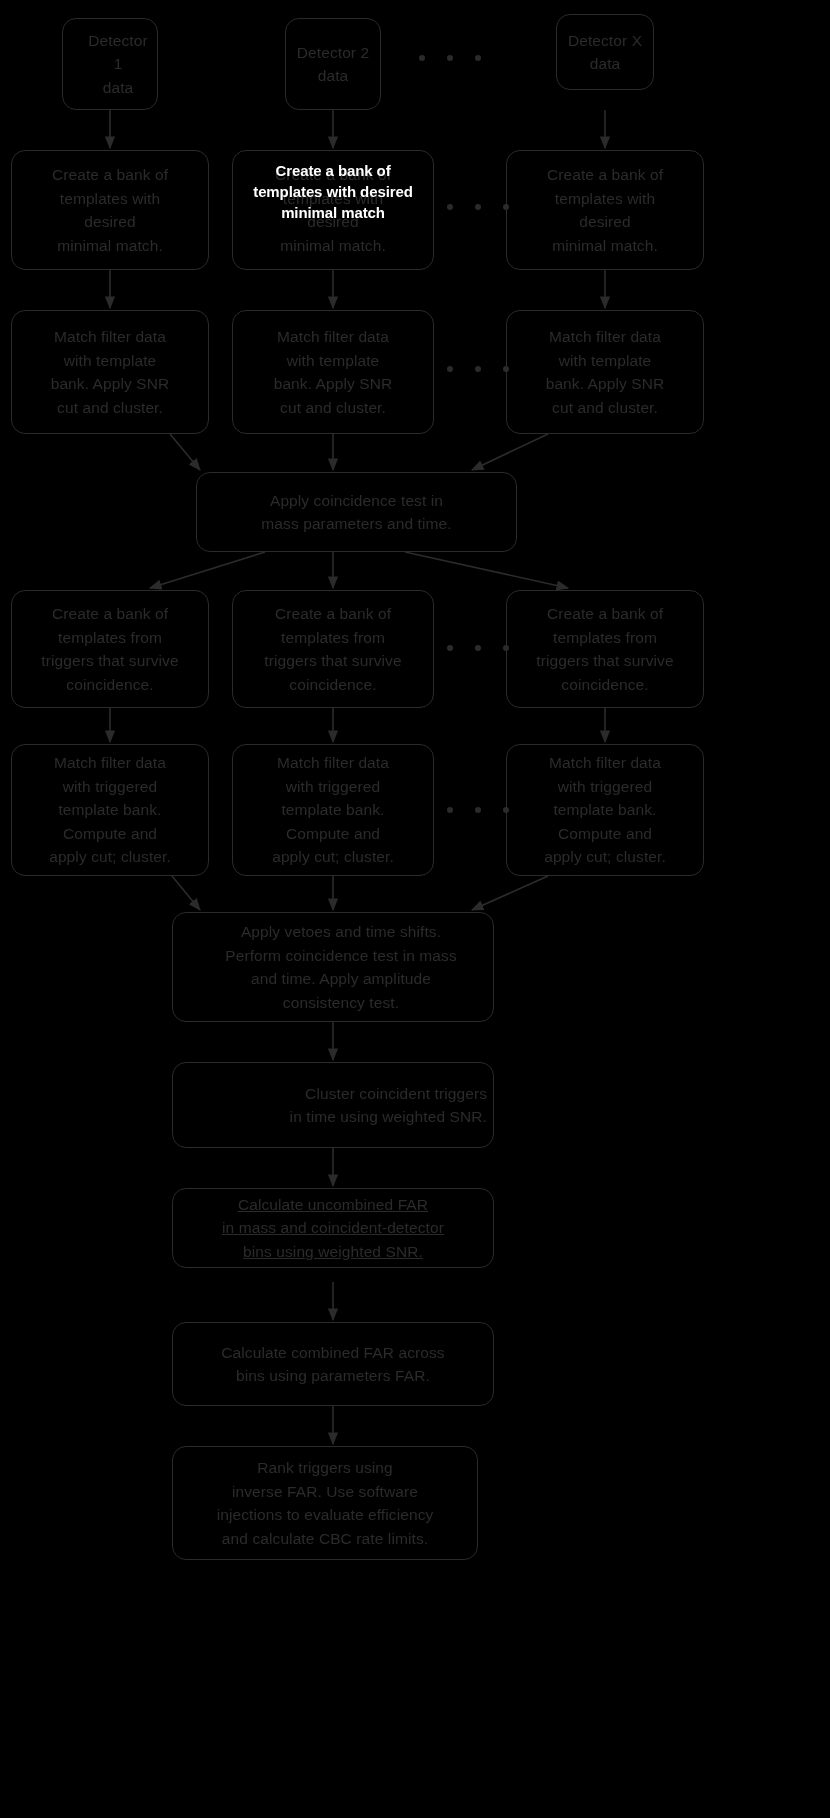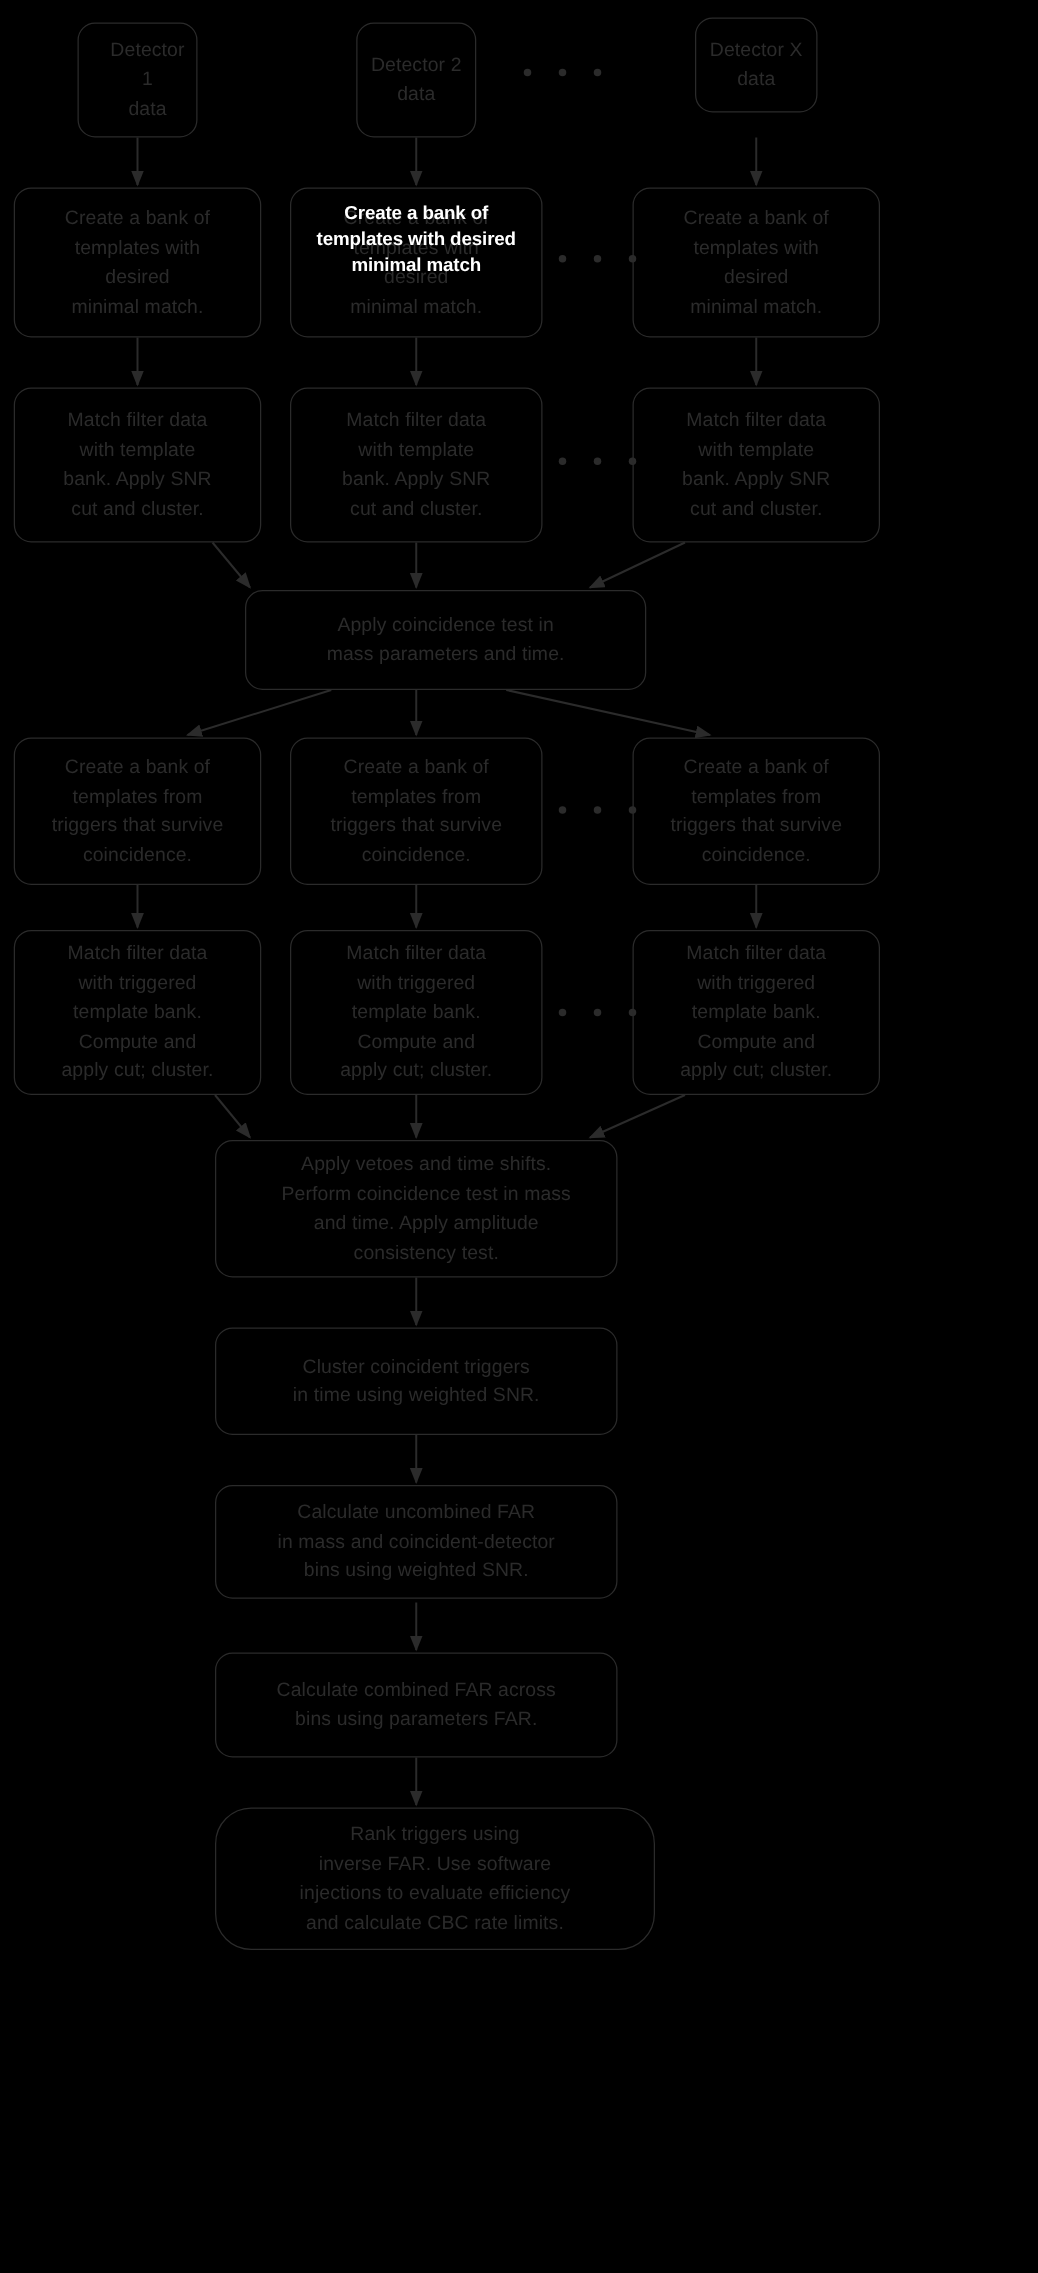--- a/index.html
+++ b/index.html
@@ -247,36 +247,36 @@
 apply     cut; cluster.</span>
   </div>
 
   <div class="node" style="left:172px; top:912px; width:322px; height:110px;padding-left:16px;">
     <span class="txt">Apply vetoes and time shifts.
 Perform coincidence test in mass
 and time. Apply amplitude
 consistency test.</span>
   </div>
 
-  <div class="node" style="left:172px; top:1062px; width:322px; height:86px;">
+  <div class="node" style="left:172px; top:1062px; width:322px; height:86px;text-align:right;">
     <span class="txt">Cluster coincident triggers
 in time using       weighted SNR.</span>
   </div>
 
-  <div class="node" style="left:172px; top:1188px; width:322px; height:91px;">
+  <div class="node" style="left:172px; top:1188px; width:322px; height:80px;text-decoration:underline;">
     <span class="txt">Calculate uncombined FAR
 in mass and coincident-detector
 bins using      weighted SNR.</span>
   </div>
 
   <div class="node" style="left:172px; top:1322px; width:322px; height:84px;">
     <span class="txt">Calculate combined FAR across
 bins using parameters FAR.</span>
   </div>
 
-  <div class="node" style="left:172px; top:1446px; width:352px; height:114px;border-radius:29px;">
+  <div class="node" style="left:172px; top:1446px; width:306px; height:114px;">
     <span class="txt">Rank triggers using
 inverse FAR. Use software
 injections to evaluate efficiency
 and calculate CBC rate limits.</span>
   </div>
 
 </div>
 
 </body></html>

